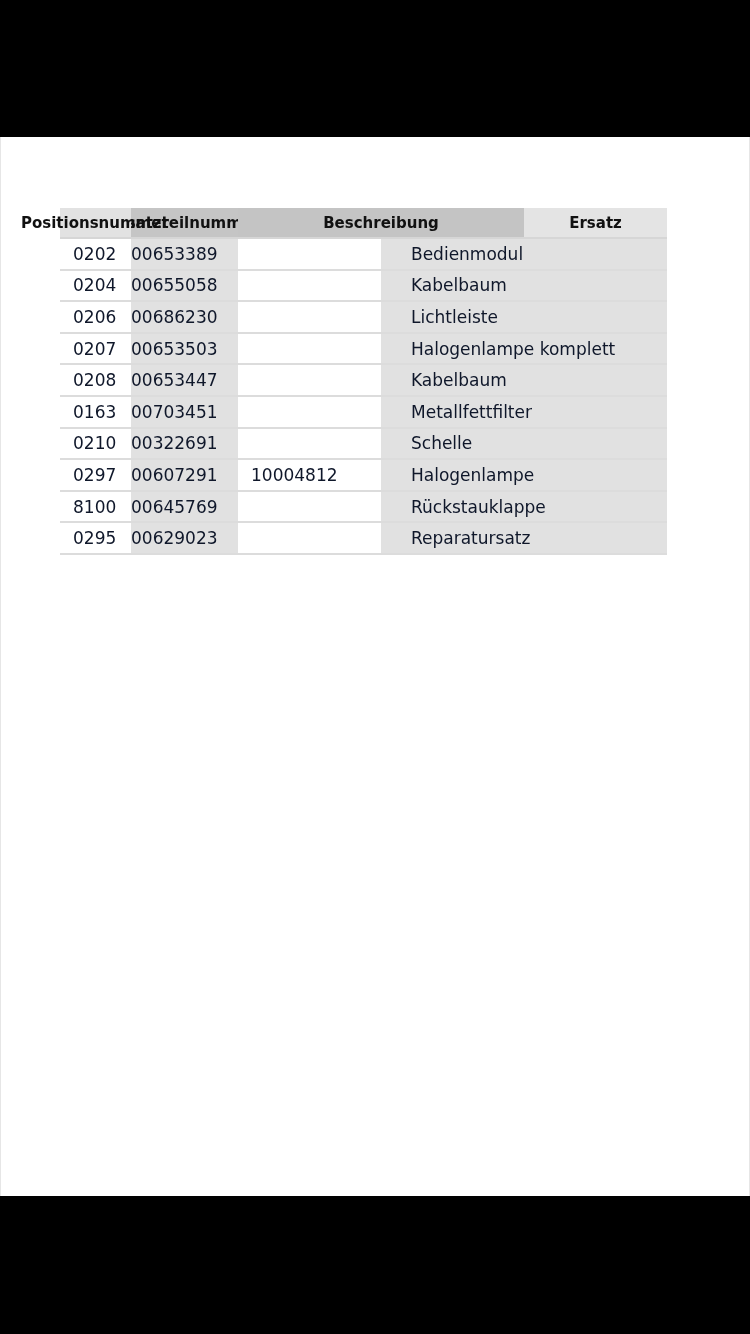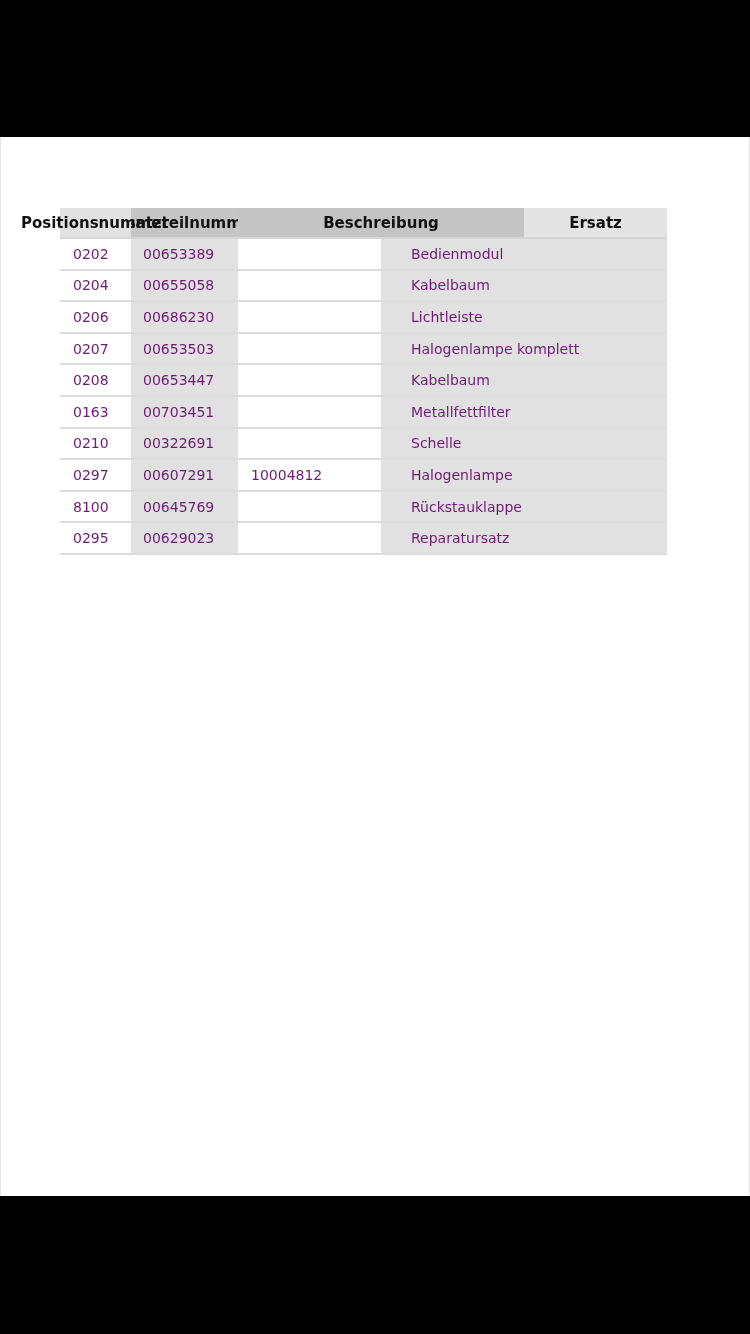--- a/index.html
+++ b/index.html
@@ -42,26 +42,26 @@
     }
     .row.body-row {
       border-bottom: 2px solid #dcdcdc;
       box-sizing: border-box;
     }
     .cell {
       box-sizing: border-box;
       height: 100%;
       display: flex;
       align-items: center;
-      font-size: 14px;
-      color: #701a75;
+      font-size: 17px;
+      color: #0f172a;
       white-space: nowrap;
     }
     .c1 { width: 71px; padding-left: 13px; background: #ffffff; }
-    .c2 { width: 107px; padding-left: 12px; background: #e1e1e1; }
+    .c2 { width: 107px; background: #e1e1e1; }
     .c3 { width: 143px; padding-left: 13px; background: #ffffff; }
     .c4 { width: 286px; padding-left: 30px; background: #e1e1e1; }
 
     .head-row { height: 31px; }
     .head-row .cell {
       font-weight: bold;
       font-size: 15px;
       color: #111;
       justify-content: center;
       padding-left: 0;

